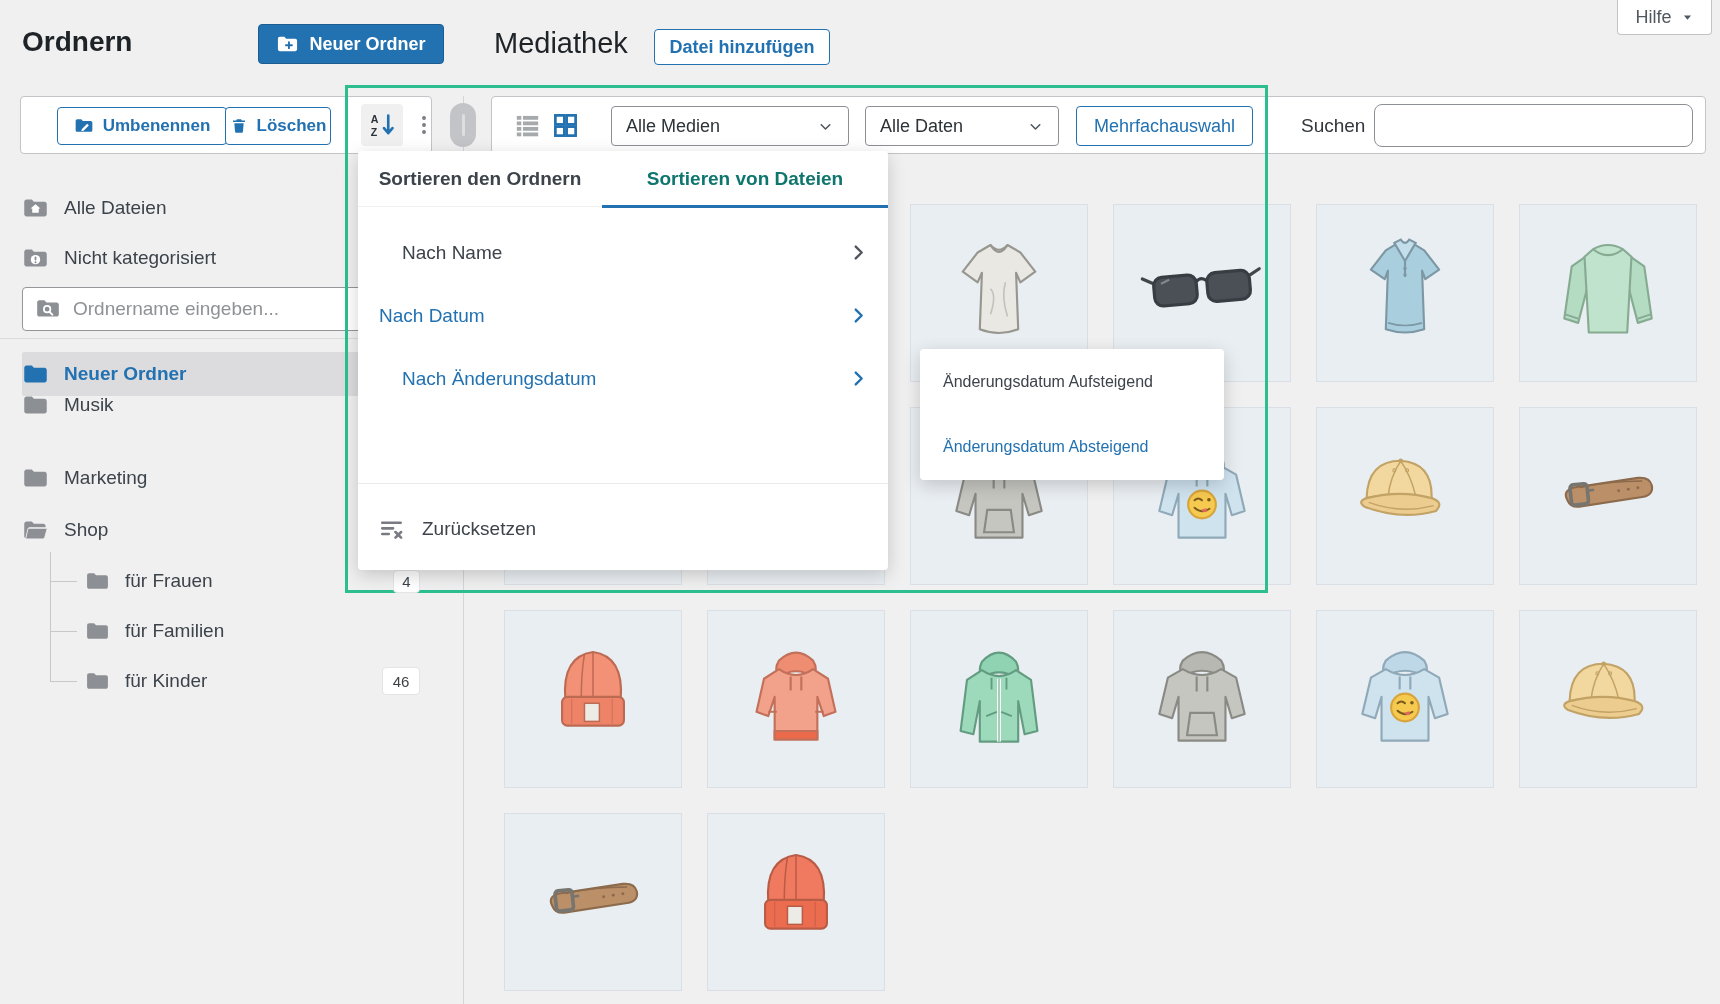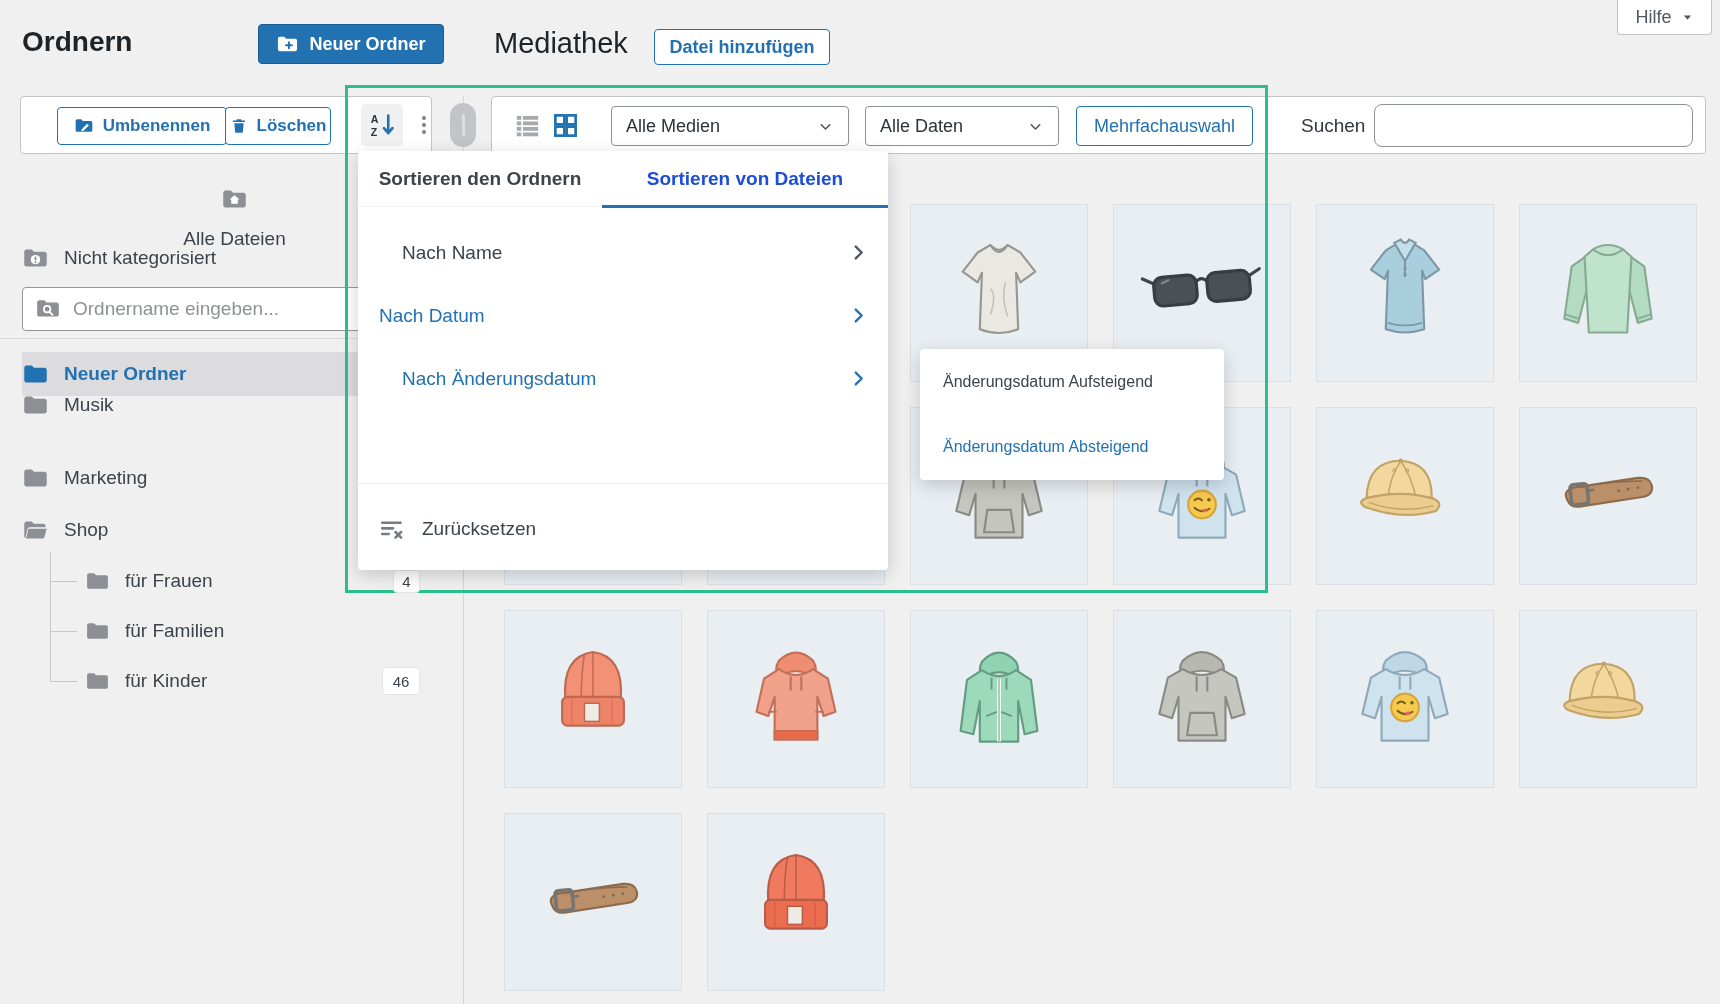--- a/index.html
+++ b/index.html
@@ -77,21 +77,21 @@
     border:3px solid #2cbe8e; z-index:5; pointer-events:none; }
 
   
   .dropdown { position:absolute; left:358px; top:151px; width:530px; height:419px;
     background:#fff; border-radius:4px; box-shadow:0 5px 18px rgba(0,0,0,.18); z-index:10; }
   .dd-tabs { position:absolute; top:0; left:0; right:0; height:56px; display:flex;
     border-bottom:1px solid #f0f0f1; }
   .dd-tab { display:flex; align-items:center; justify-content:center;
     font-size:19px; font-weight:600; cursor:pointer; }
   .dd-tab.inactive { width:244px; color:#3c434a; }
-  .dd-tab.active { flex:1; color:#1d4ed8; position:relative; }
+  .dd-tab.active { flex:1; color:#0f766e; position:relative; }
   .dd-tab.active::after { content:""; position:absolute; left:0; right:0; bottom:-2px;
     height:3px; background:#2271b1; }
   .dd-item { position:absolute; left:0; right:0; height:63px;
     display:flex; align-items:center; justify-content:space-between;
     padding:0 20px 0 21px; font-size:19px; cursor:pointer; }
   .dd-item .lbl.on { color:#2271b1; }
   .dd-item .lbl.off { color:#3c434a; }
   .dd-sep { position:absolute; left:0; right:0; top:332px; height:1px; background:#e8e9eb; }
   .dd-reset { position:absolute; left:21px; right:20px; top:350px; height:55px;
     display:flex; align-items:center; gap:17px; font-size:19px; color:#3c434a; cursor:pointer; }
@@ -357,21 +357,21 @@
     </div>
     <button class="abs btn-outline" style="left:584px; top:9px; width:177px; height:40px; font-size:18px; font-weight:500;">
       <span>Mehrfachauswahl</span>
     </button>
     <span class="abs label-text" style="left:809px; top:18px;">Suchen</span>
     <div class="abs" style="left:882px; top:7px; width:319px; height:43px;">
       <input class="search-input" type="text" value="" style="">
     </div>
   </div>
 
-  <div class="srow" style="top:186px;flex-direction:column;">
+  <div class="srow" style="top:186px;">
     <svg class="fold-ic" width="27" height="27">
         <use href="#i-folder-home"></use>
       </svg>
     <span>Alle Dateien</span>
   </div>
   <div class="srow" style="top:236px;">
     <svg class="fold-ic" width="27" height="27">
         <use href="#i-folder-alert"></use>
       </svg>
     <span>Nicht kategorisiert</span>

